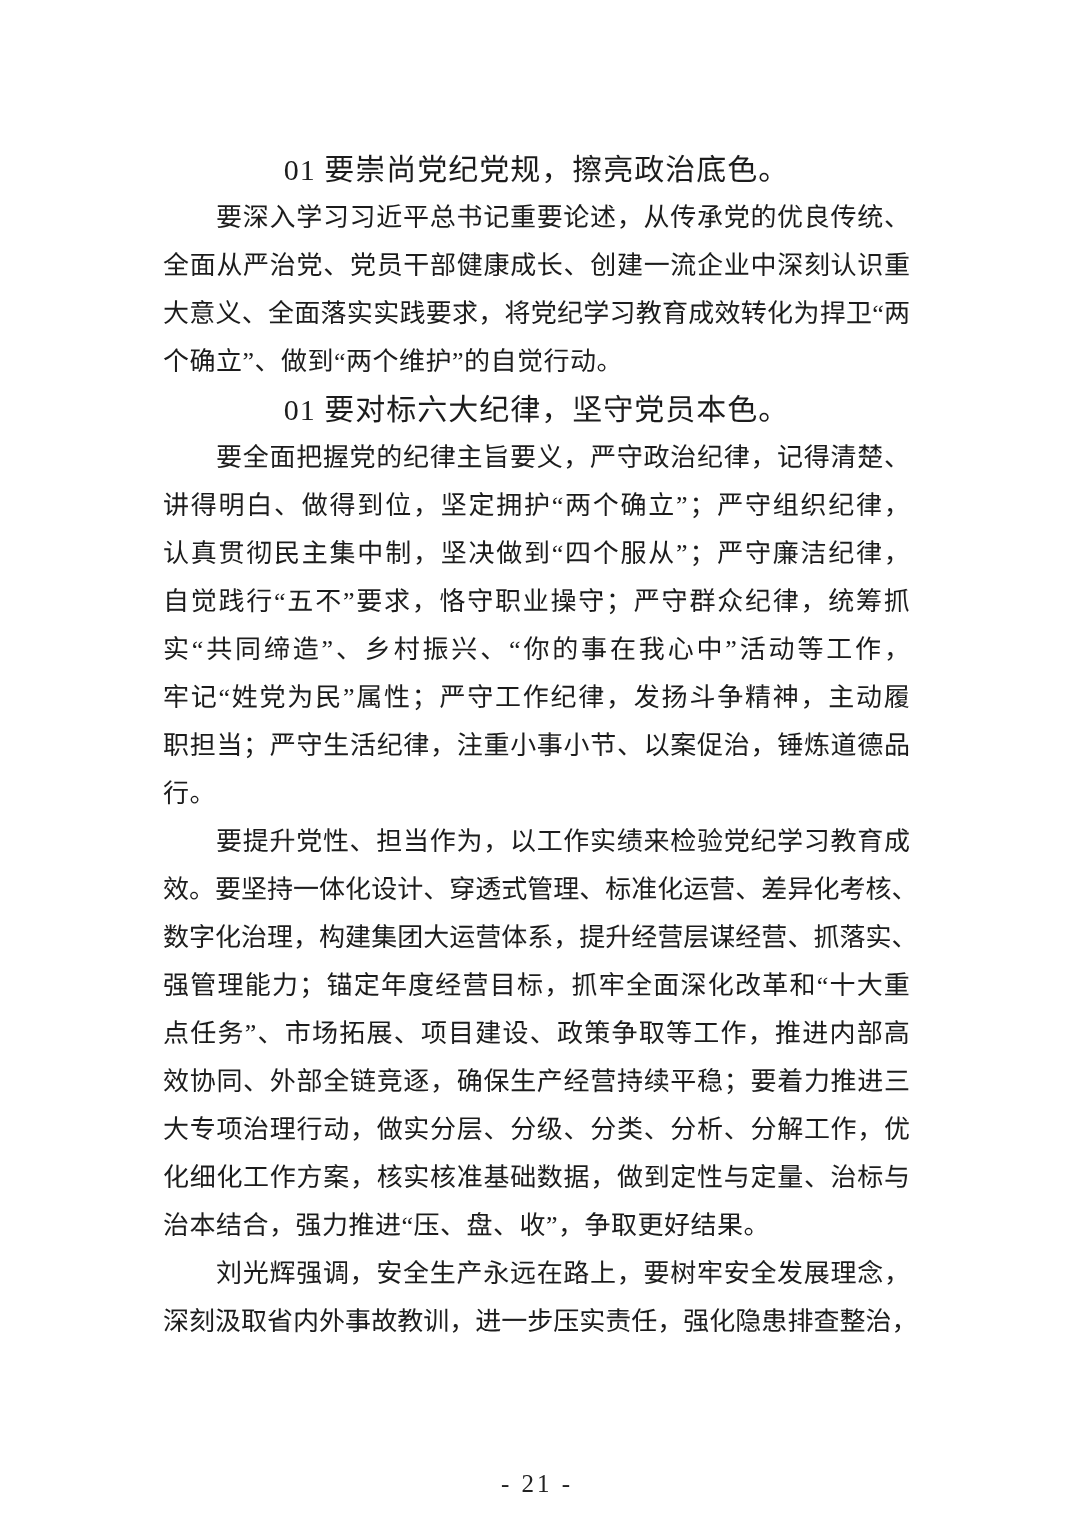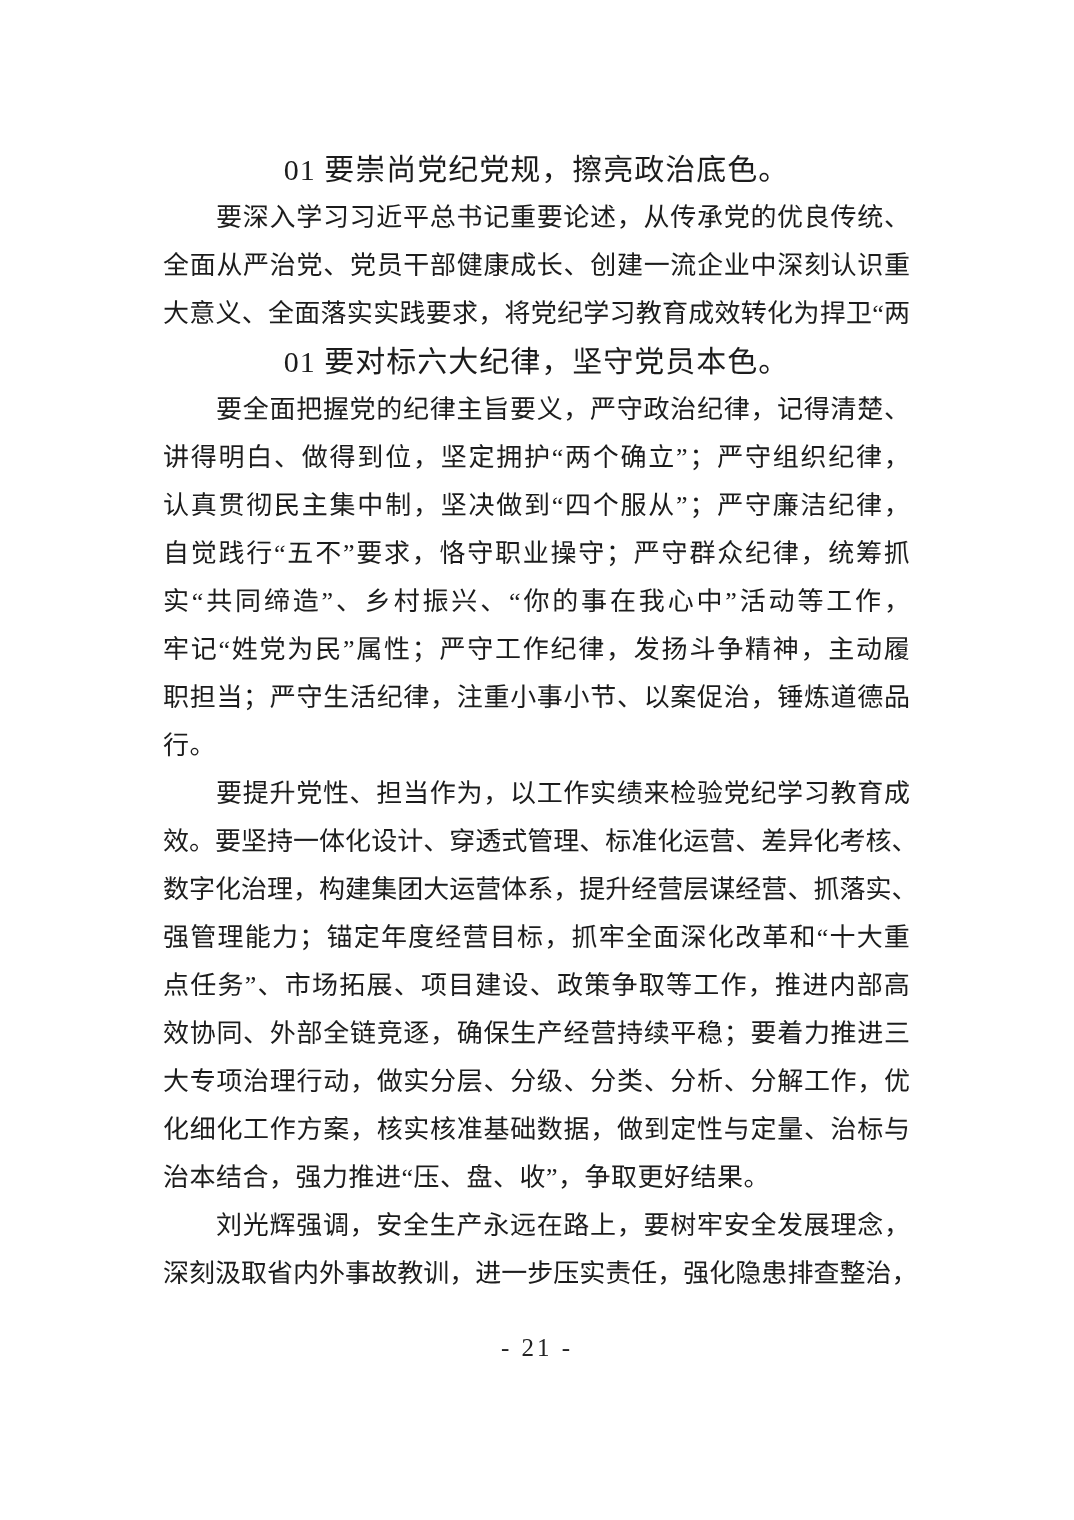--- a/index.html
+++ b/index.html
@@ -31,21 +31,21 @@
     display: flex;
     justify-content: space-between;
     align-items: baseline;
     font-size: 26px;
   }
   .justify span { display: inline-block; flex: 0 0 auto; }
   .plain { font-size: 26px; letter-spacing: 0.5px; }
   .indent { margin-left: 53px; }
   .page-footer {
     position: absolute;
-    left: 0; top: 1324px; width: 1074px;
+    left: 0; top: 1460px; width: 1074px;
     height: 48px; line-height: 48px;
     text-align: center;
     font-size: 25px;
     letter-spacing: 3px;
     color: #222222;
   }
 </style>
 </head>
 <body>
 
@@ -134,20 +134,21 @@
         <span>成</span>
         <span>效</span>
         <span>转</span>
         <span>化</span>
         <span>为</span>
         <span>捍</span>
         <span>卫</span>
         <span>“</span>
         <span>两</span>
       </div>
+      <div class="line plain">个确立”、做到“两个维护”的自觉行动。</div>
       <div class="line heading">01 要对标六大纪律，坚守党员本色。</div>
       <div class="line justify indent">
         <span>要</span>
         <span>全</span>
         <span>面</span>
         <span>把</span>
         <span>握</span>
         <span>党</span>
         <span>的</span>
         <span>纪</span>

